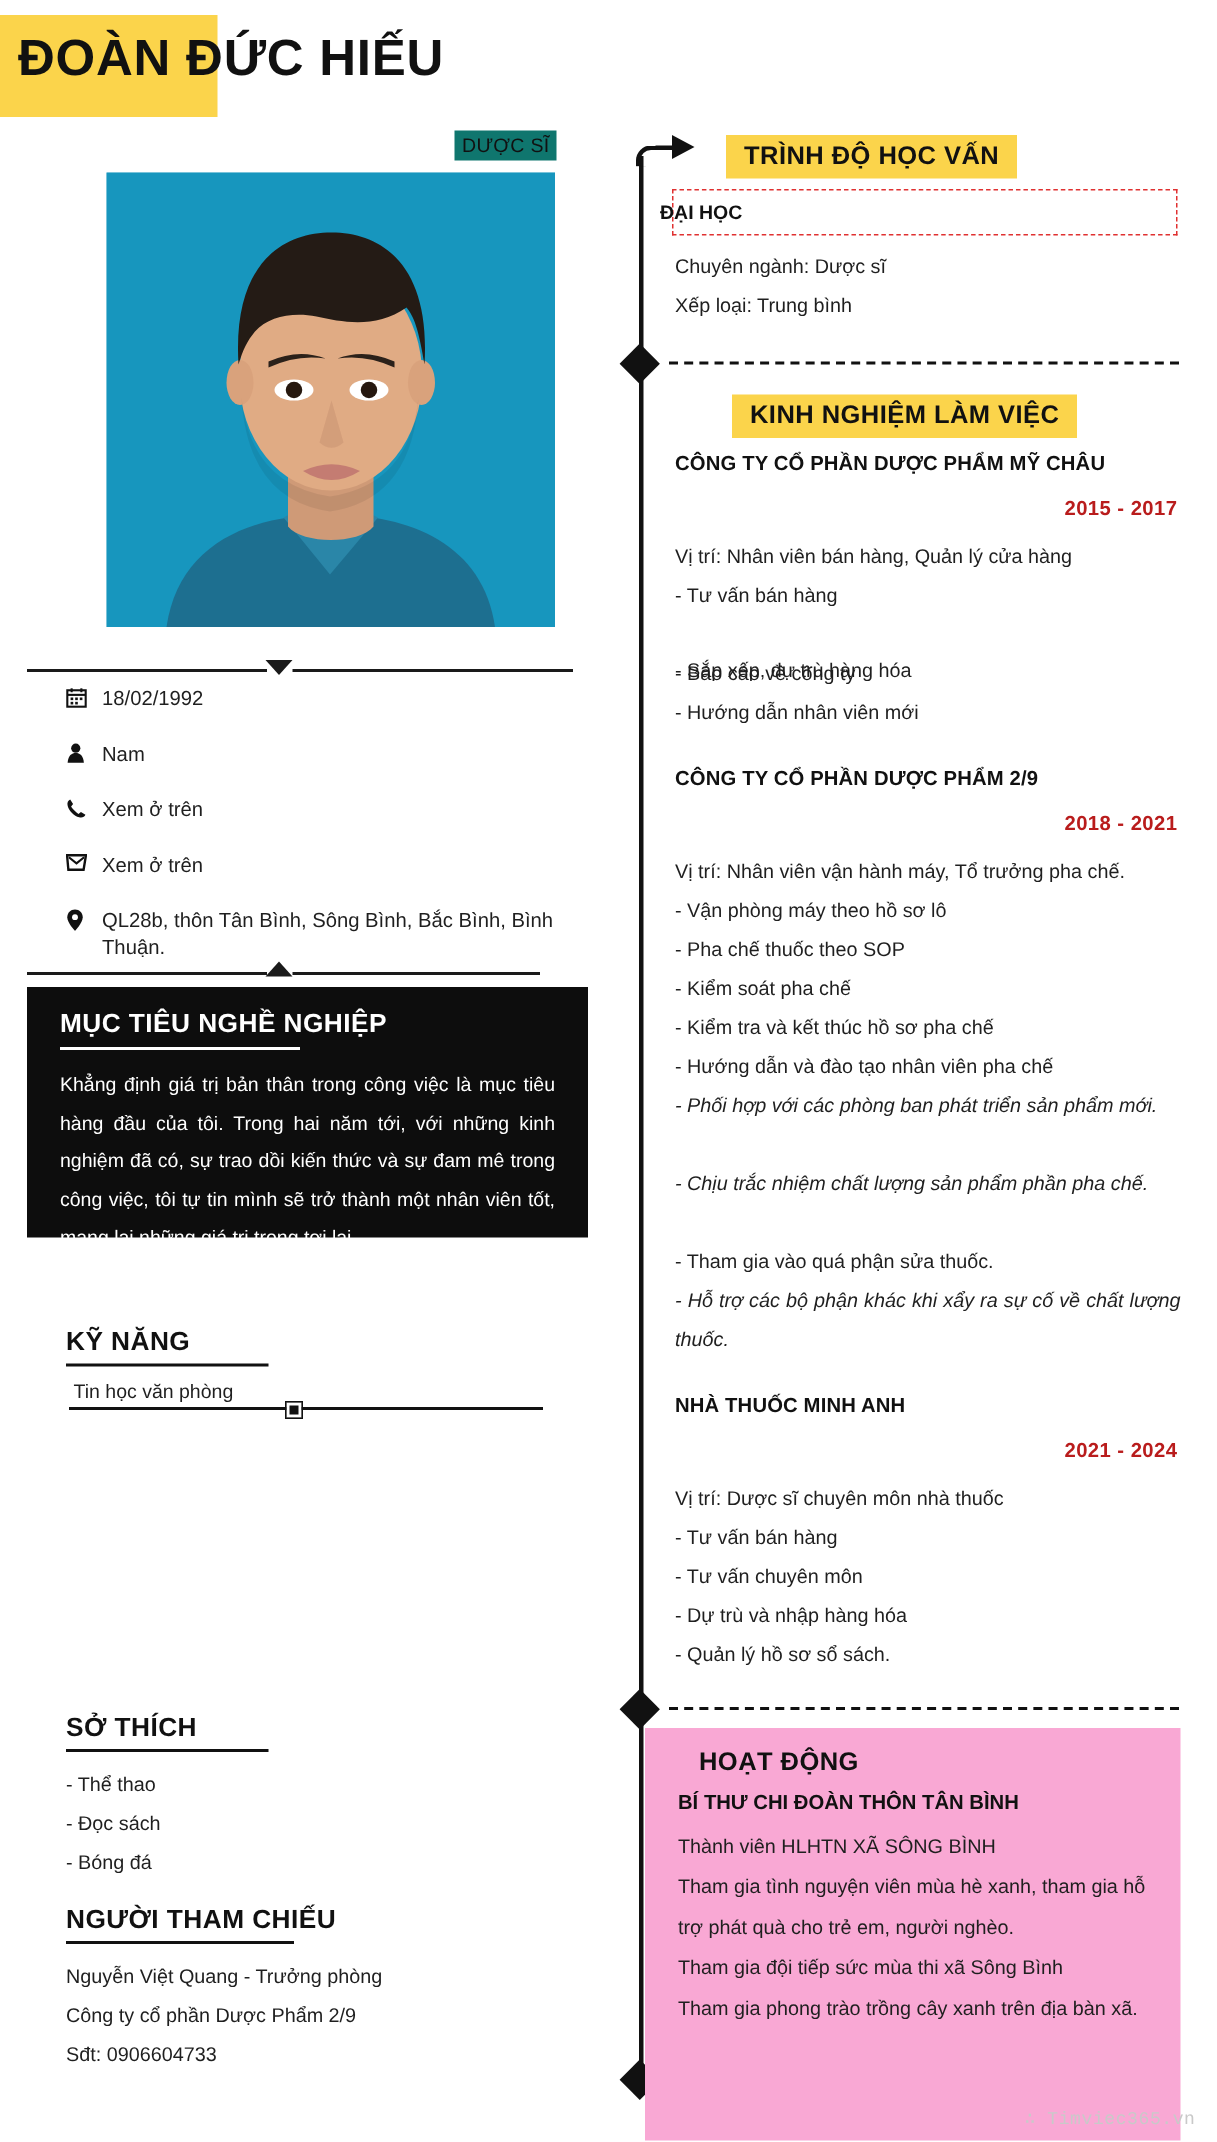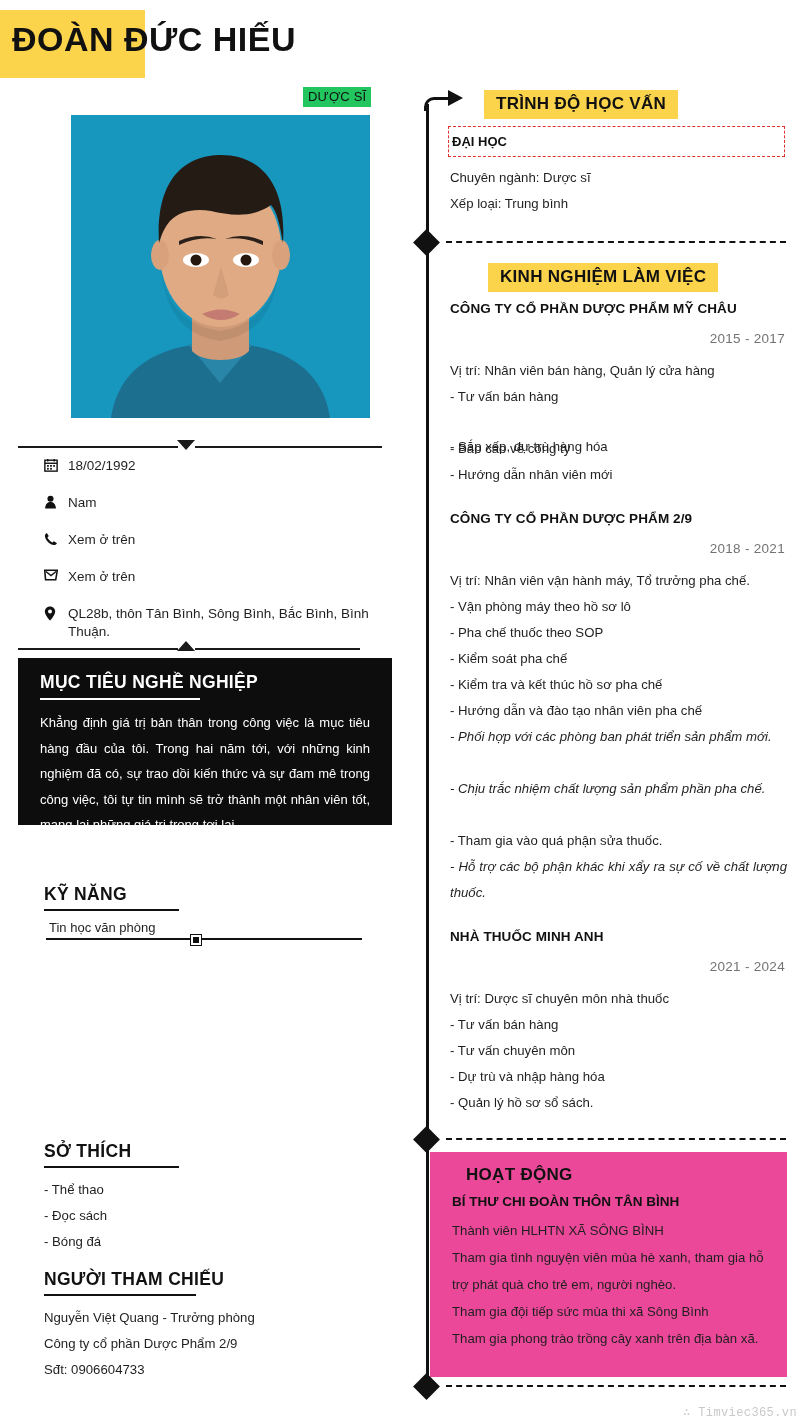--- a/index.html
+++ b/index.html
@@ -31,21 +31,21 @@
     font-size: 34px;
     font-weight: bold;
     letter-spacing: 0.5px;
     color: #111111;
     white-space: nowrap;
     line-height: 44px;
   }
   .job-badge {
     position: absolute;
     left: 303px; top: 87px;
-    background: #22c55e;
+    background: #0f766e;
     color: #111111;
     font-size: 13px;
     font-weight: 500;
     padding: 2px 5px 3px 5px;
     letter-spacing: 0.2px;
     white-space: nowrap;
     text-align: center;
   }
 
   
@@ -218,21 +218,21 @@
   }
 
   .edu-box {
     position: absolute;
     left: 48px; top: 126px;
     width: 337px; height: 31px;
     border: 1.4px dashed #E03131;
   }
   .edu-box-label {
     position: absolute;
-    left: 52px; top: 134px;
+    left: 40px; top: 134px;
     font-size: 13px;
     font-weight: bold;
     color: #111111;
   }
   .rtxt {
     position: absolute;
     left: 50px;
     font-size: 13.2px;
     line-height: 26px;
     color: #1f1f1f;
@@ -244,30 +244,30 @@
     left: 50px;
     font-size: 13.5px;
     font-weight: bold;
     color: #111111;
     letter-spacing: 0.1px;
   }
   .rdate {
     position: absolute;
     right: 26px;
     font-size: 13.5px;
-    font-weight: normal;
-    color: #737373;
+    font-weight: bold;
+    color: #b91c1c;
     letter-spacing: 0.3px;
   }
 
   .act-card {
     position: absolute;
     left: 30px; top: 1152px;
-    width: 357px; height: 225px;
-    background: #ec4899;
+    width: 357px; height: 275px;
+    background: #f9a8d4;
     padding: 13px 18px 0 22px;
   }
   .act-title {
     font-size: 17px;
     font-weight: bold;
     color: #111111;
     letter-spacing: 0.3px;
     padding-left: 14px;
   }
   .act-sub {

